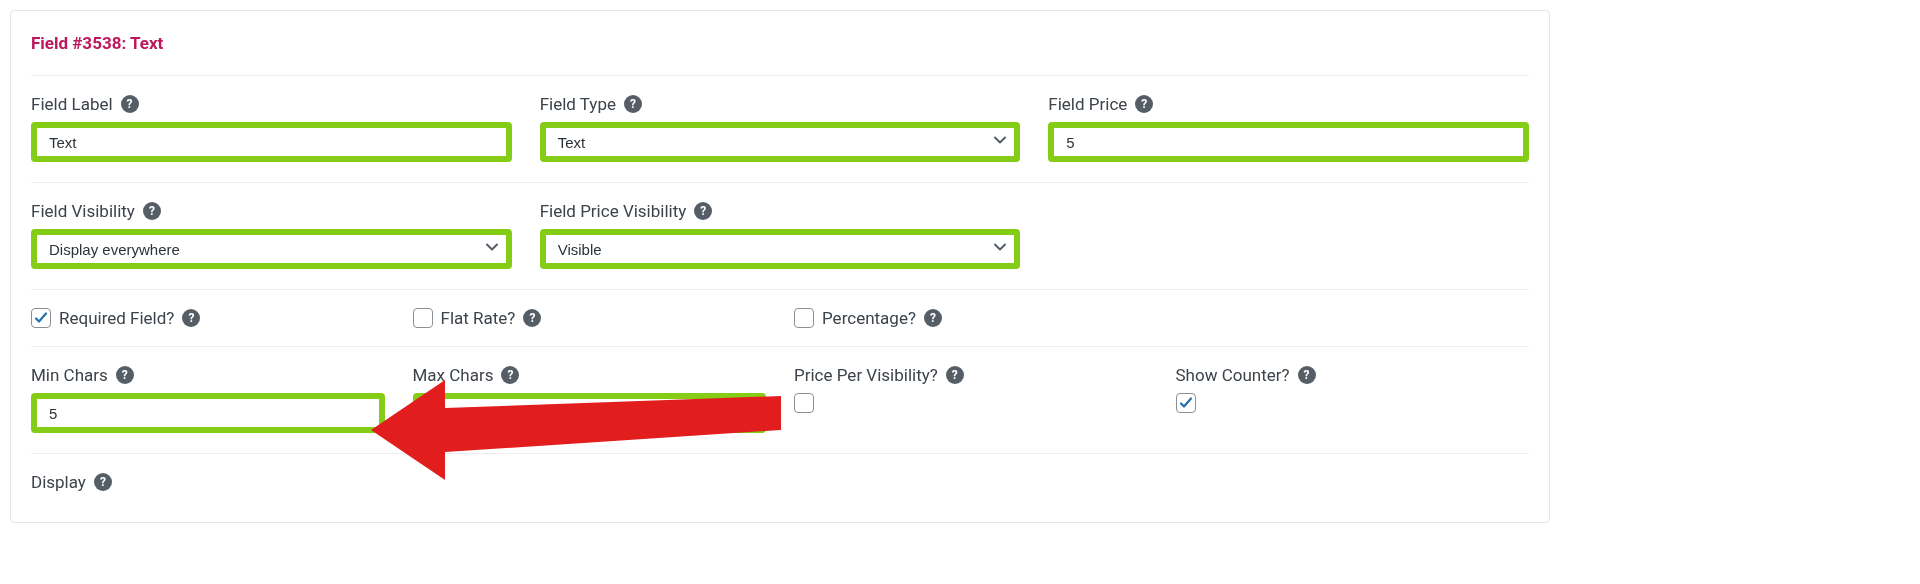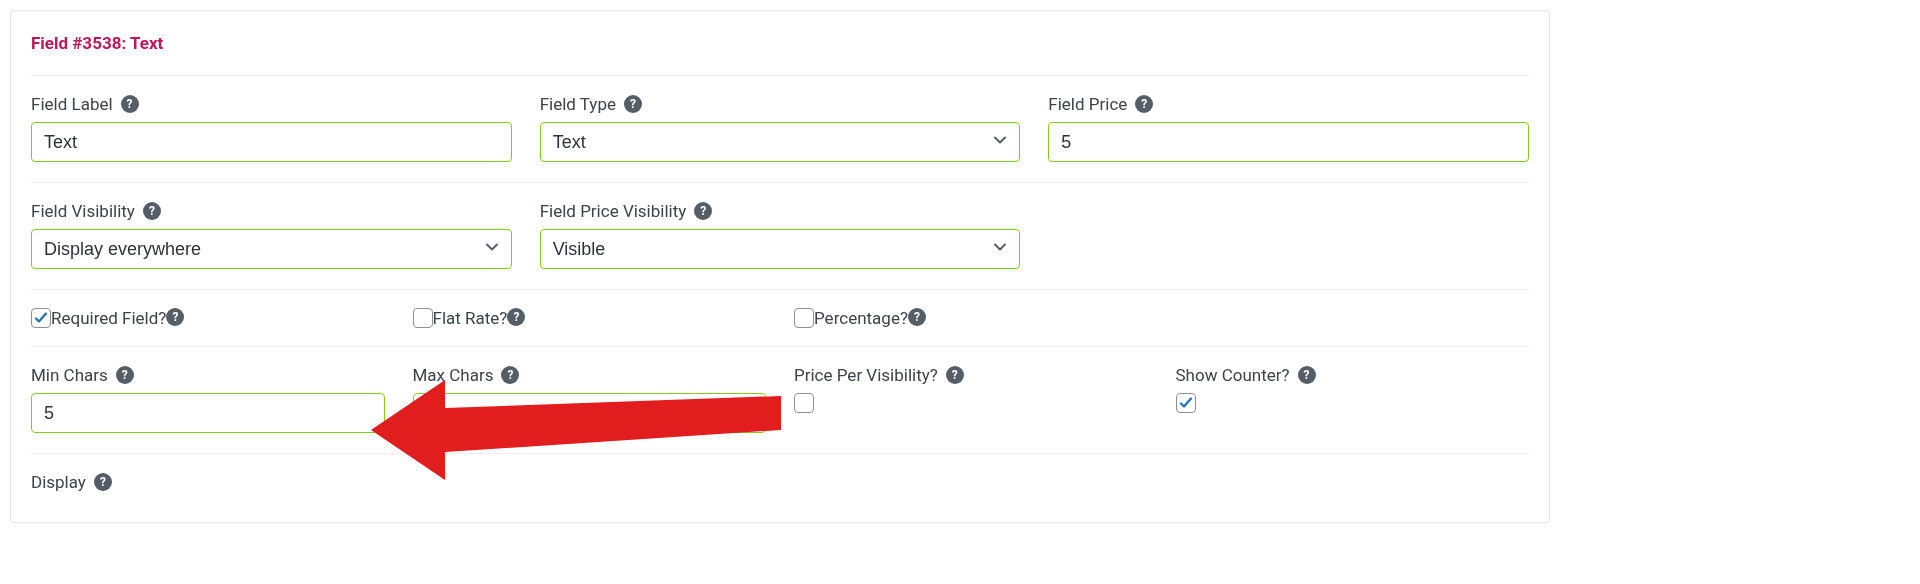--- a/index.html
+++ b/index.html
@@ -56,40 +56,40 @@
     background: #555d66;
     color: #ffffff;
     font-size: 12px;
     font-weight: 700;
     line-height: 1;
     cursor: help;
   }
   input.txt, .select {
     width: 100%;
     height: 40px;
-    border: 1px solid #84cc16;
+    border: 6px solid #84cc16;
     border-radius: 4px;
     background: #ffffff;
     padding: 0 12px;
-    font-size: 18px;
+    font-size: 15px;
     color: #2c3338;
   }
   .select-wrap { position: relative; width: 100%; }
   .select-wrap .chevron {
     position: absolute;
     right: 12px; top: 50%;
     transform: translateY(-50%);
     pointer-events: none;
     color: #555d66;
   }
   .select { appearance: none; -webkit-appearance: none; padding-right: 36px; }
   .checkbox-line {
     display: flex;
-    align-items: flex-start;
-    gap: 0;
+    align-items: center;
+    gap: 8px;
     font-size: 17px;
     color: #3c434a;
   }
   .cb {
     width: 20px; height: 20px;
     border: 1px solid #8c8f94;
     border-radius: 4px;
     background: #ffffff;
     display: inline-flex;
     align-items: center;

